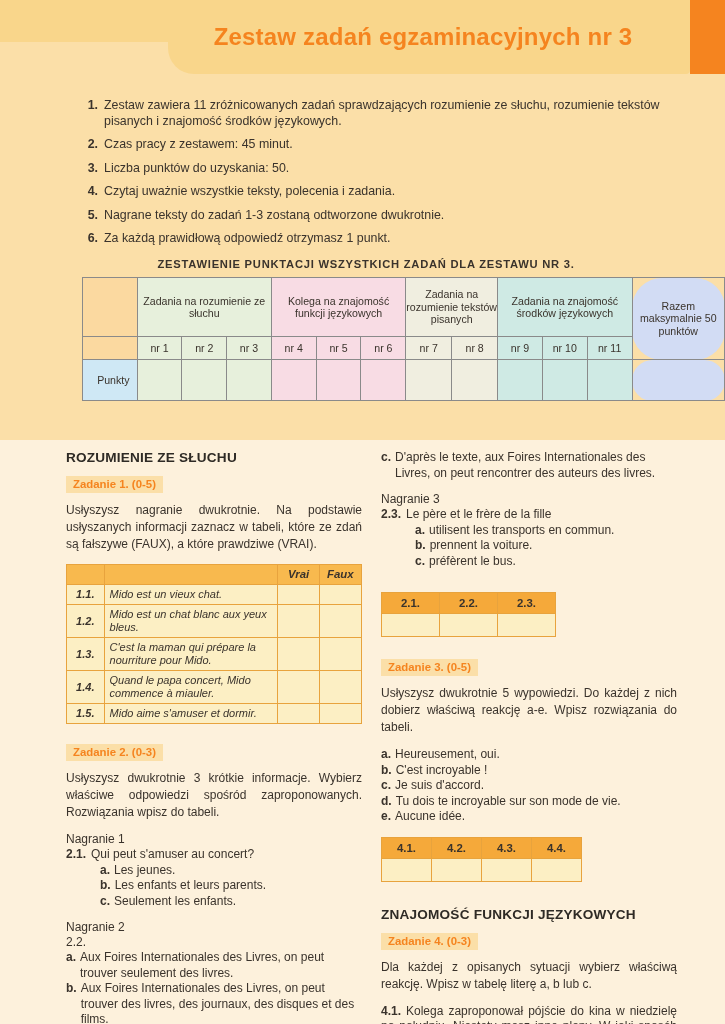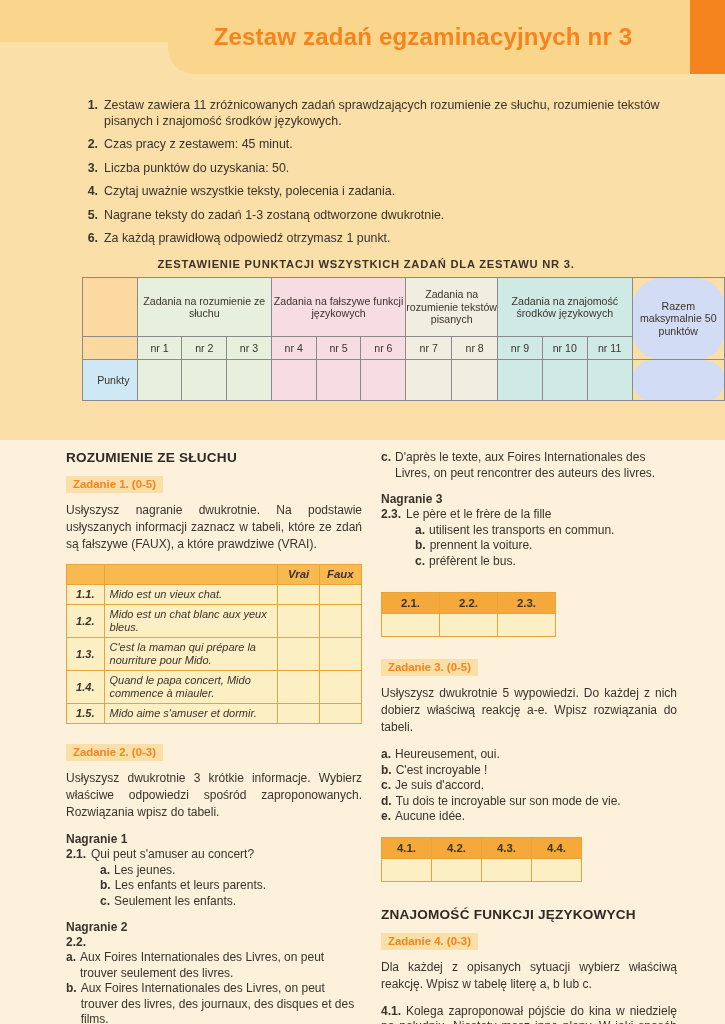--- a/index.html
+++ b/index.html
@@ -95,21 +95,21 @@
   }
   .badge{
     display:inline-block;background:#FBDFA8;color:#F5841F;
     font-size:11.4px;font-weight:bold;
     padding:2px 7px 3px 7px;margin-bottom:9px;
   }
   .para{
     font-size:12px;line-height:17px;margin:0 0 11px 0;
     text-align:justify;
   }
-  .sub-head{font-size:12px;font-weight:bold;margin:0 0 1px 0;}
+  .sub-head{font-size:12px;font-weight:normal;margin:0 0 1px 0;}
   .q-line{font-size:12px;line-height:15.5px;margin:0;display:flex;}
   .q-num{font-weight:bold;margin-right:5px;white-space:nowrap;}
   .opt{font-size:12px;line-height:15.5px;margin:0 0 0 34px;display:flex;}
   .opt-flat{margin-left:0;}
   .opt-let{font-weight:bold;margin-right:4px;}
   .blk{margin-bottom:11px;}
 
   
   .vf-table{border-collapse:collapse;margin:2px 0 0 0;font-style:italic;}
   .vf-table td{
@@ -173,21 +173,21 @@
       <span class="intro-text">Za każdą prawidłową odpowiedź otrzymasz 1 punkt.</span>
     </div>
   </div>
 
   <div id="score-title">ZESTAWIENIE PUNKTACJI WSZYSTKICH ZADAŃ DLA ZESTAWU NR 3.</div>
   <table id="score-table">
     <tbody>
         <tr class="grp-row">
       <td class="c-corner w-corner"></td>
       <td class="c-green" colspan="3">Zadania na rozumienie ze słuchu</td>
-      <td class="c-pink" colspan="3">Zadania na fałszywe funkcji językowych</td>
+      <td class="c-pink" colspan="3">Kolega na znajomość funkcji językowych</td>
       <td class="c-beige" colspan="2">Zadania na rozumienie tekstów pisanych</td>
       <td class="c-teal" colspan="3">Zadania na znajomość środków językowych</td>
       <td class="c-blue w-razem" rowspan="2">Razem maksymalnie 50 punktów</td>
     </tr>
     <tr class="nr-row">
       <td class="c-corner"></td>
       <td class="c-green w-nr">nr 1</td>
       <td class="c-green w-nr">nr 2</td>
       <td class="c-green w-nr">nr 3</td>
       <td class="c-pink w-nr">nr 4</td>

